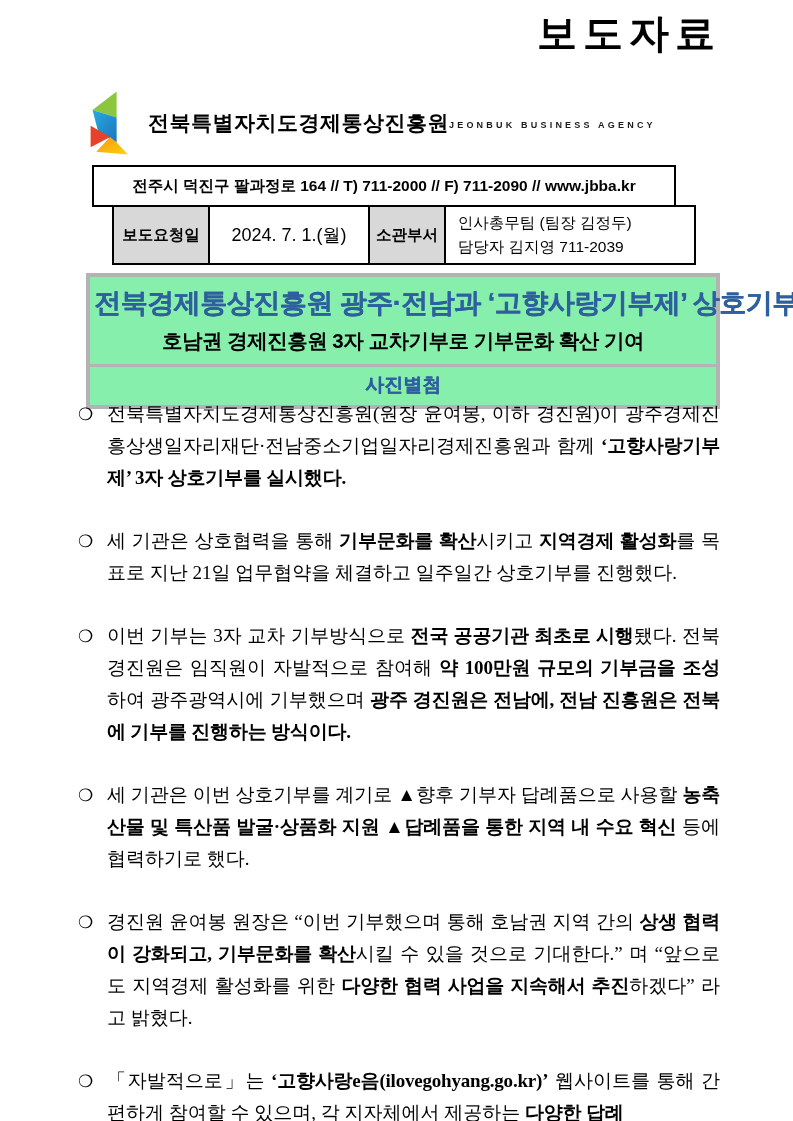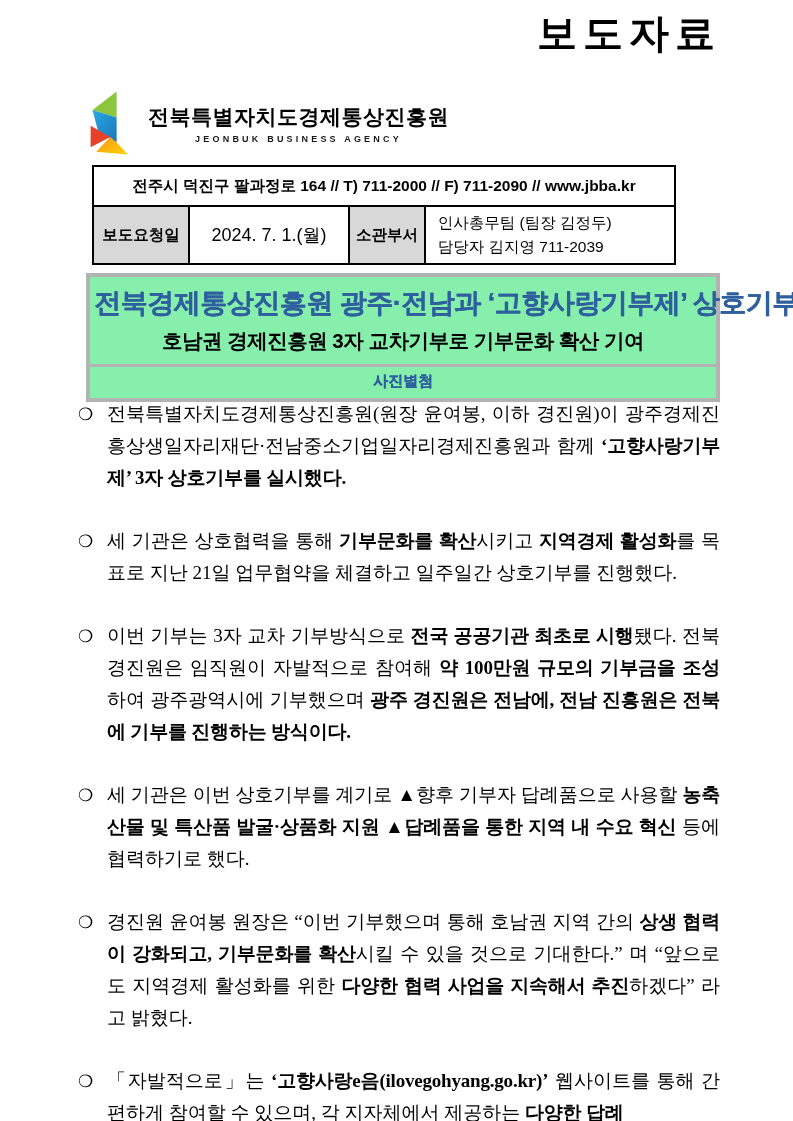--- a/index.html
+++ b/index.html
@@ -25,33 +25,33 @@
     position:absolute;top:6px;right:72px;
     font-size:40px;font-weight:900;letter-spacing:6px;
     font-family:"Liberation Sans",sans-serif;
   }
   
   .logo-row{
     position:absolute;top:88px;left:86px;
     display:flex;align-items:center;gap:10px;height:70px;
   }
   .logo-mark{width:52px;height:70px;flex:0 0 auto;}
-  .logo-text{display:flex;flex-direction:column;align-items:center;}
+  .logo-text{display:flex;flex-direction:row;align-items:center;}
   .logo-ko{font-size:21px;font-weight:800;letter-spacing:0.5px;white-space:nowrap;}
   .logo-en{font-size:9px;font-weight:700;letter-spacing:3.2px;color:#1a1a1a;margin-top:3px;white-space:nowrap;}
   
   .boxes{position:absolute;top:165px;left:92px;width:584px;}
   .contact-bar{
     border:2px solid #000;box-sizing:border-box;
     text-align:center;font-weight:700;font-size:15.5px;
     padding:9px 0 8px;white-space:nowrap;
   }
   .info-table{
     width:100%;border-collapse:collapse;margin-top:-2px;
-    border:2px solid #000;table-layout:fixed;
+    border:2px solid #000;table-layout:fixed;margin-left:20px;
   }
   .info-table td{border:2px solid #000;box-sizing:border-box;}
   td.cell-label{
     background:var(--table-label-bg);
     text-align:center;font-weight:700;font-size:15.5px;
     width:16.5%;height:56px;
   }
   td.cell-date{width:27.5%;text-align:center;font-size:18px;}
   td.cell-label2{width:13%;}
   td.cell-contact{
@@ -71,21 +71,21 @@
     text-shadow:0.6px 0 0 var(--headline-blue);
   }
   .headline-sub{
     font-size:20.5px;font-weight:800;margin-top:6px;letter-spacing:-0.5px;
   }
   .badge-row{
     border-top:3px solid var(--box-border);
     text-align:center;padding:5px 0 7px;
   }
   .badge{
-    color:var(--badge-blue);font-weight:800;font-size:15px;
+    color:var(--badge-blue);font-weight:800;font-size:19px;
     text-shadow:0.5px 0 0 var(--badge-blue);
   }
   
   .body-area{
     position:absolute;top:398px;left:78px;width:642px;
     font-family:"Liberation Serif",serif;
     font-size:19px;line-height:32px;text-align:justify;
   }
   .para{position:relative;padding-left:29px;margin-bottom:31px;}
   .para .bullet{

